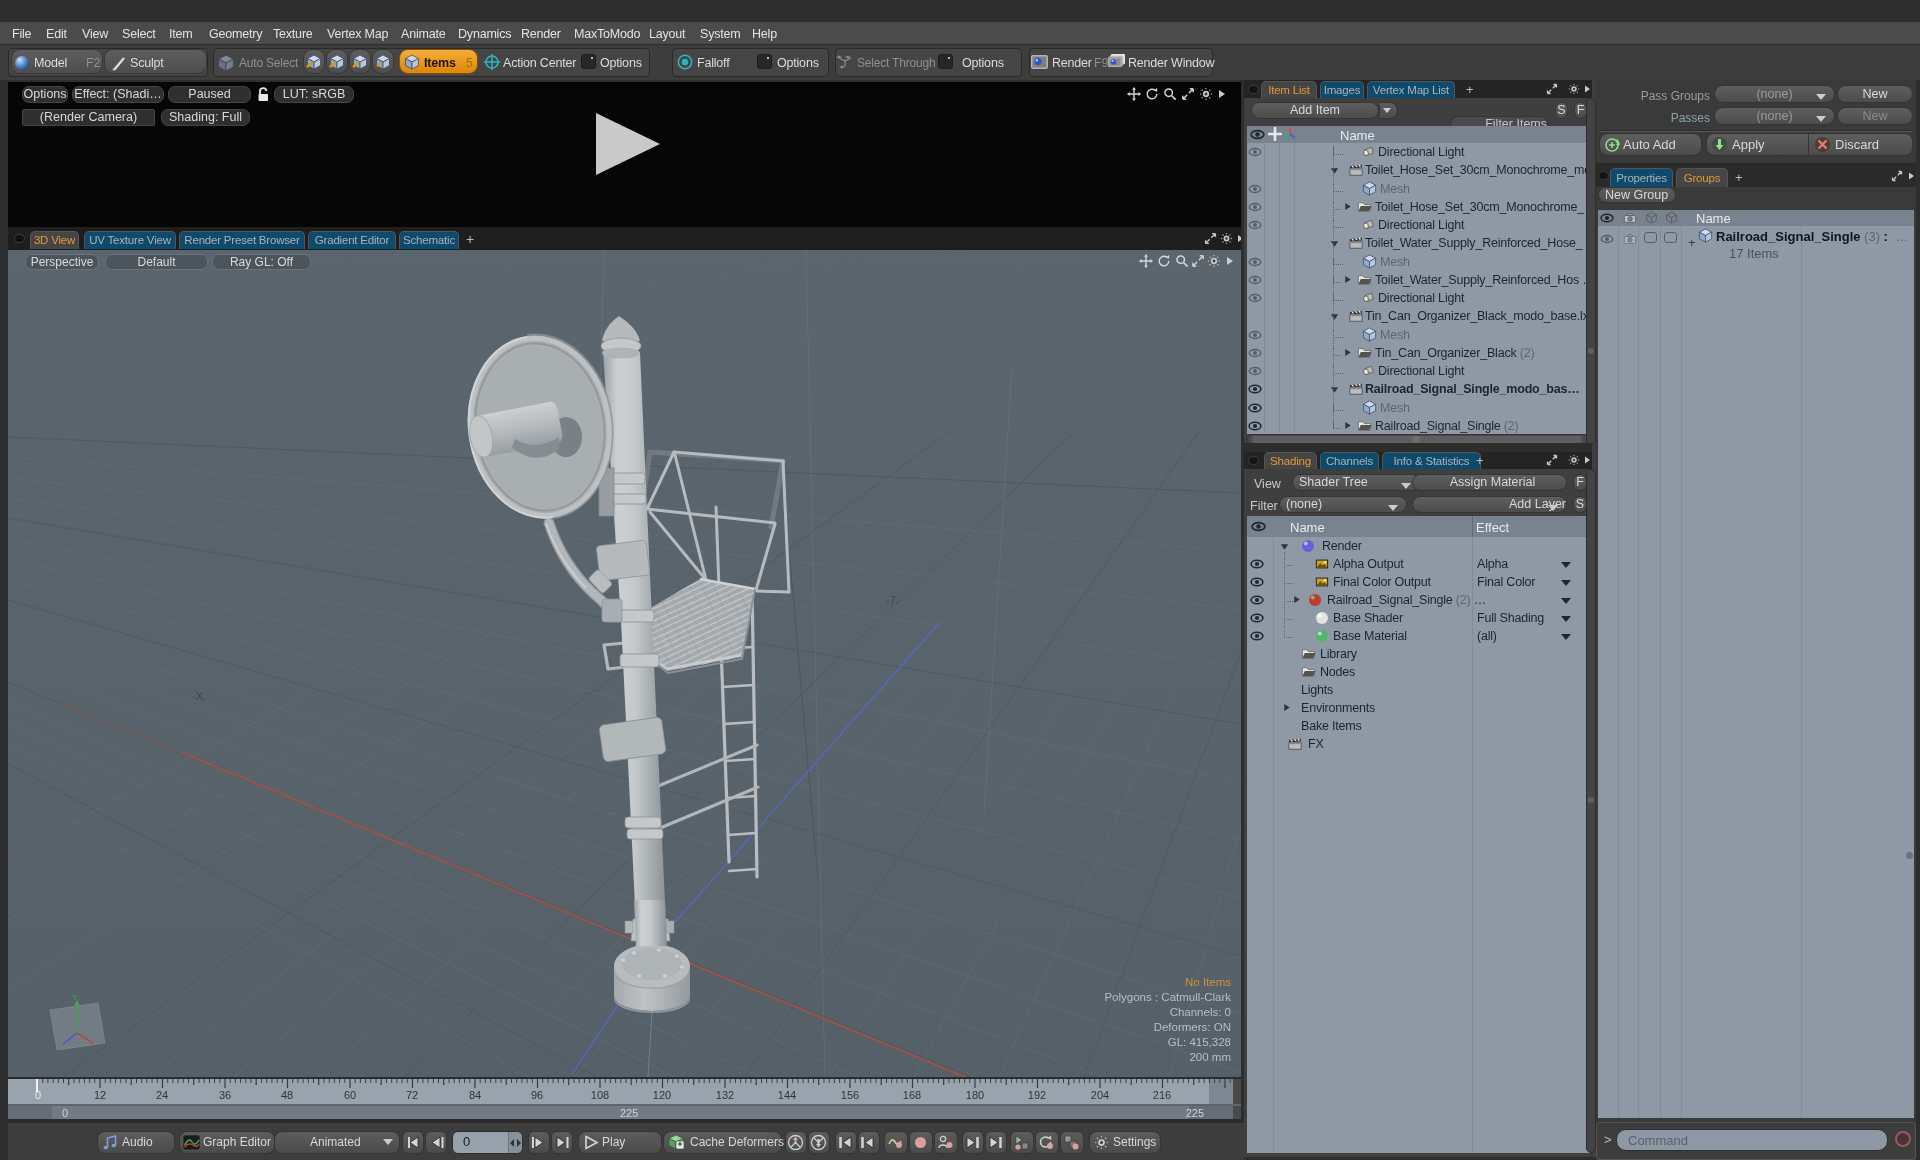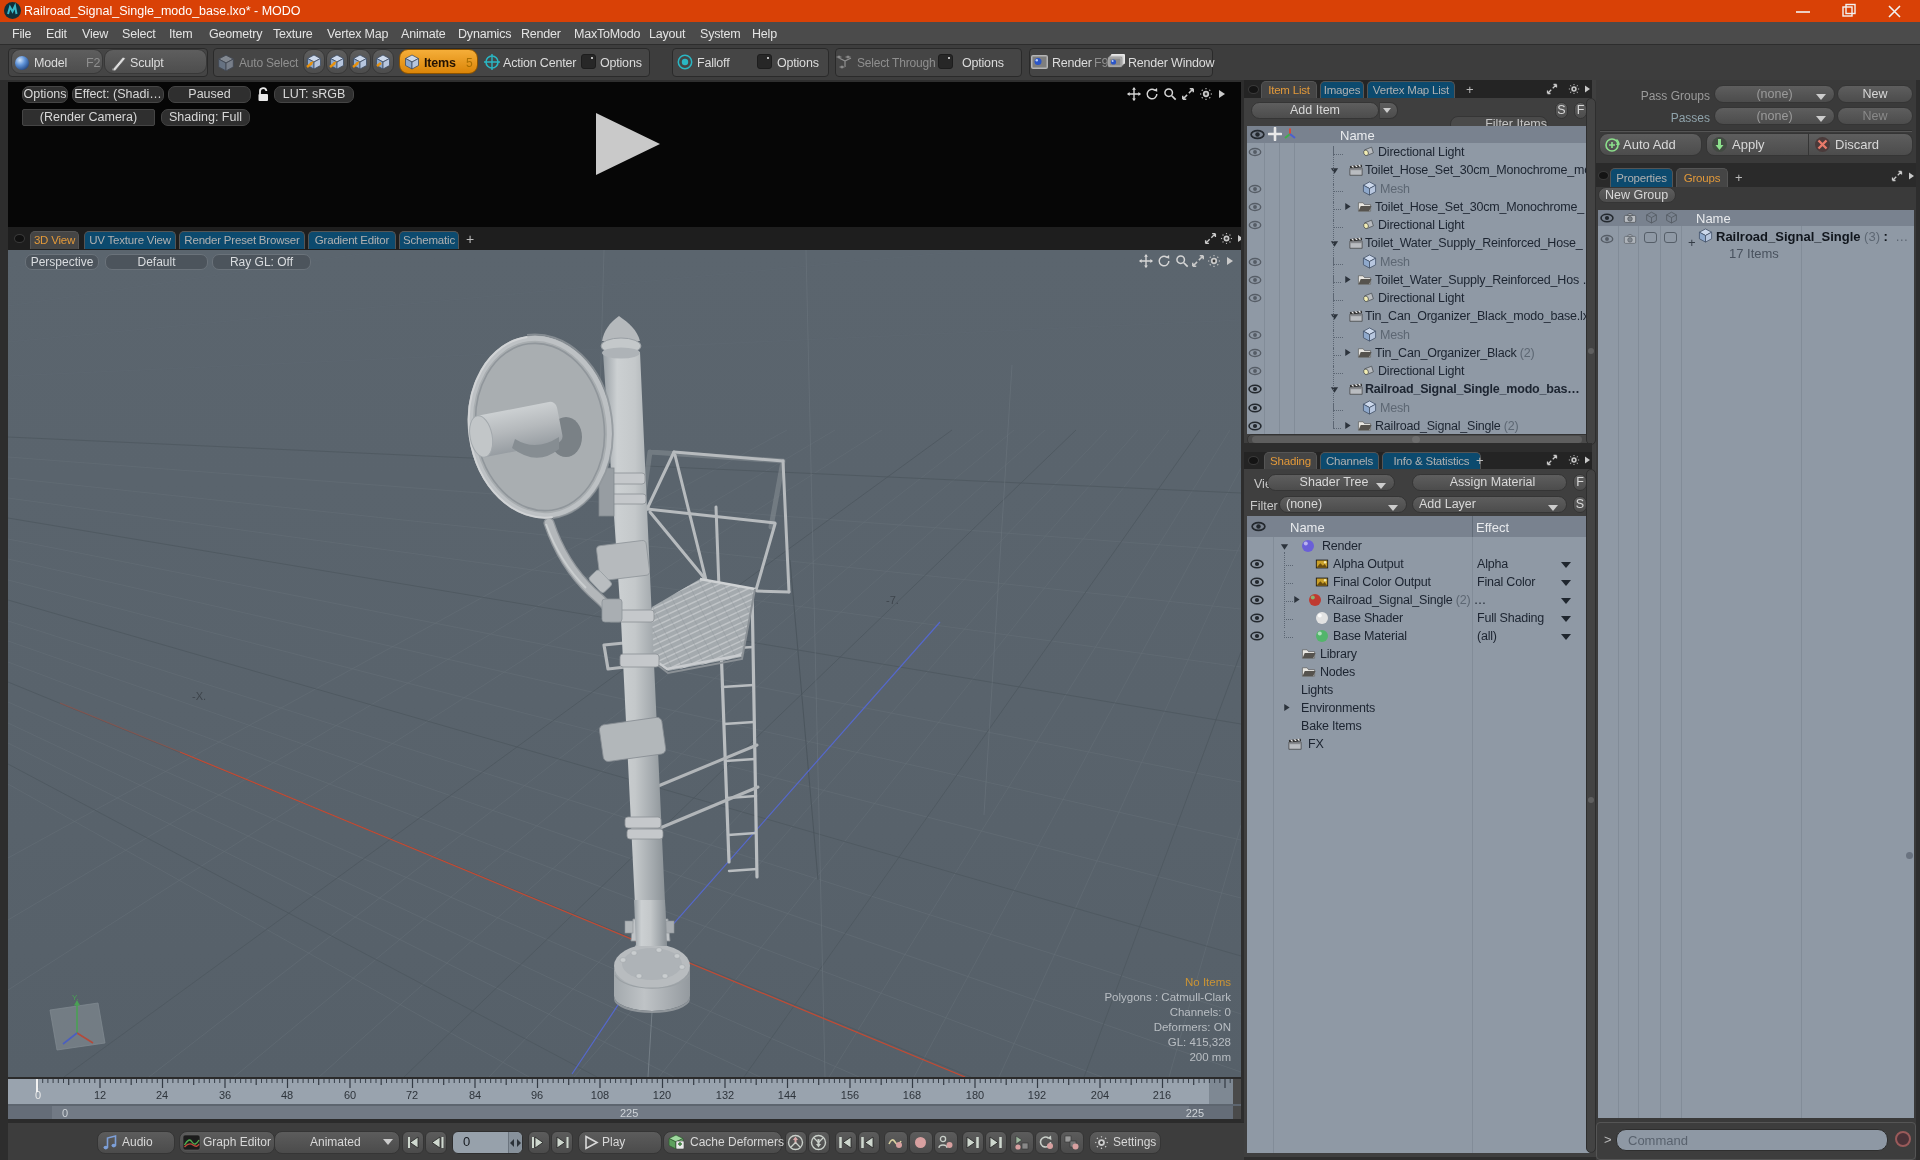--- a/index.html
+++ b/index.html
@@ -100,34 +100,20 @@
           <rect x="1.5" y="5" width="13" height="8" rx="1.5" fill="#b9bdc2" stroke="#4a4f55" stroke-width=".8"></rect>
           <path d="M5 5l1.5-2h3L11 5Z" fill="#b9bdc2" stroke="#4a4f55" stroke-width=".8"></path>
           <circle cx="8" cy="9" r="2.6" fill="#7d838a" stroke="#4a4f55" stroke-width=".8"></circle>
         </symbol>
 <symbol id="cubeo" viewBox="0 0 16 16">
           <path d="M8 1.5 14 4.75 8 8 2 4.75Z M2 4.75V11.5L8 14.75 14 11.5V4.75 M8 8v6.75" fill="none" stroke="#555c64" stroke-width="1.1"></path>
         </symbol>
 </defs>
     </svg>
 
-<div id="title" class="abs">
- <div id="logo">
-        <svg width="17" height="17">
-          <path d="M4 12 6 5l2.5 4.5L11 4l1.5 8" fill="none" stroke="#39b6c6" stroke-width="2"></path>
-        </svg>
-      </div>
- <div class="txt" style="font-size:12.5px;top:4px">Railroad_Signal_Single_modo_base.lxo* - MODO</div>
- <svg class="abs" style="left:1786px;top:0" width="130" height="22">
-  <path d="M10 12h14" stroke="#f2f2f2" stroke-width="1.6"></path>
-  <rect x="57" y="7" width="9" height="9" fill="none" stroke="#f2f2f2" stroke-width="1.4"></rect>
-  <rect x="60" y="4.5" width="9" height="9" fill="none" stroke="#f2f2f2" stroke-width="1.4"></rect>
-  <path d="M103 6l11 11M114 6l-11 11" stroke="#f2f2f2" stroke-width="1.6"></path>
- </svg>
-</div>
 
 <div id="menu" class="abs">
  <span style="left:12px">File</span>
       <span style="left:46px">Edit</span>
       <span style="left:82px">View</span>
  <span style="left:122px">Select</span>
       <span style="left:169px">Item</span>
       <span style="left:209px">Geometry</span>
  <span style="left:273px">Texture</span>
       <span style="left:327px">Vertex Map</span>
@@ -831,26 +817,26 @@
       <div class="tab on" style="left:20px;top:0px;width:53px;height:17px;line-height:16px">Shading</div>
       <div class="tab" style="left:76px;top:0px;width:59px;height:17px;line-height:16px">Channels</div>
       <div class="tab" style="left:138px;top:0px;width:99px;height:17px;line-height:16px">Info &amp; Statistics</div>
       <div style="position:absolute;left:232px;top:1px;color:#bbb;font-size:13px">+</div>
       <svg style="position:absolute;left:302px;top:2px" width="44" height="13">
         <use href="#expand" width="12" height="12"></use>
         <use href="#gear" x="22" width="12" height="12"></use>
         <path d="M39 2.5l5 3.5-5 3.5Z" fill="#c9c9c9"></path>
       </svg>
       <div style="position:absolute;left:10px;top:25px;font-size:12.5px;color:#c8c8c8">View</div>
-      <div class="pbtn drop" style="left:23px;top:22px;width:128px;height:17px;line-height:15px;text-align:center;padding-left:6px">Shader Tree</div>
+      <div class="pbtn drop" style="left:48px;top:22px;width:128px;height:17px;line-height:15px;text-align:left;padding-left:6px">Shader Tree</div>
       <div class="pbtn" style="left:168px;top:22px;width:155px;height:17px;line-height:15px;text-align:center;padding-left:6px">Assign Material</div>
       <div class="pbtn" style="left:329px;top:22px;width:14px;height:17px;line-height:15px">F</div>
       <div style="position:absolute;left:6px;top:47px;font-size:12.5px;color:#c8c8c8">Filter</div>
       <div class="pbtn drop" style="left:35px;top:44px;width:128px;height:17px;line-height:15px;text-align:left;padding-left:6px">(none)</div>
-      <div class="pbtn drop" style="left:168px;top:44px;width:155px;height:17px;line-height:15px;text-align:left;padding-left:6px">Add Layer</div>
+      <div class="pbtn drop" style="left:168px;top:44px;width:155px;height:17px;line-height:15px;text-align:right;padding-left:6px">Add Layer</div>
       <div class="pbtn" style="left:329px;top:44px;width:14px;height:17px;line-height:15px">S</div>
       <div class="lhead" style="left:3px;top:64px;width:345px;height:21px"></div>
       <svg style="position:absolute;left:7px;top:67px" width="15" height="15">
         <use href="#eyeb" width="15" height="15"></use>
       </svg>
       <div style="position:absolute;left:46px;top:68px;color:#e9ebee;font-size:13px">Name</div>
       <div style="position:absolute;left:232px;top:68px;color:#e9ebee;font-size:13px">Effect</div>
       <div style="position:absolute;left:228px;top:64px;width:1px;height:21px;background:#626c78"></div>
       <div class="listbg" style="left:3px;top:85px;width:345px;height:616px"></div>
       <div style="position:absolute;left:29px;top:85px;width:1px;height:616px;background:#828c98"></div>

